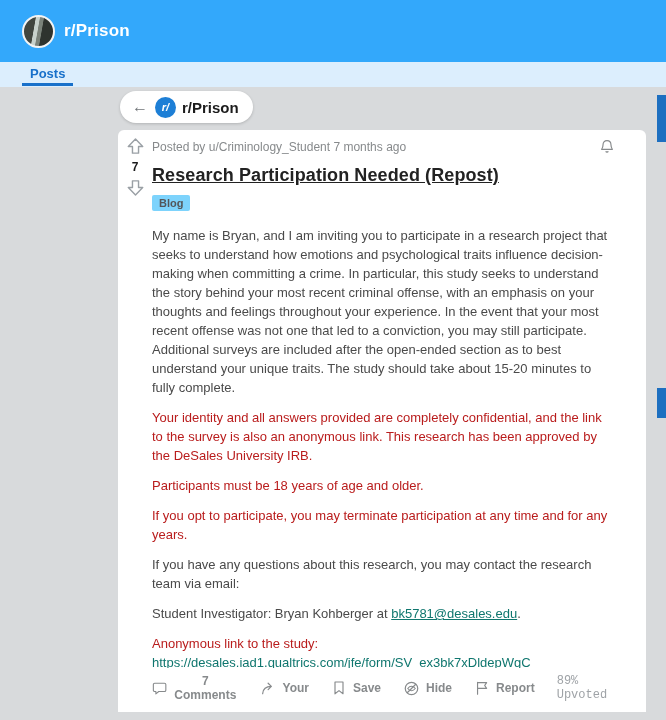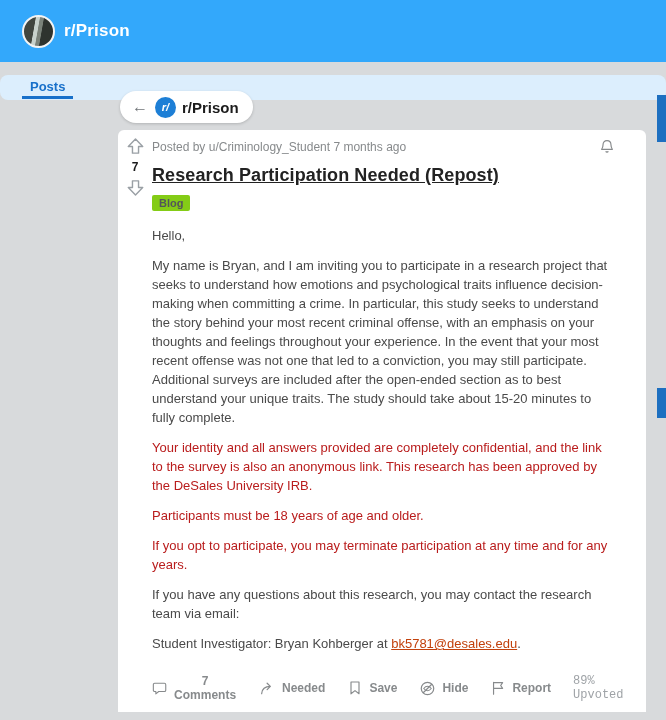--- a/index.html
+++ b/index.html
@@ -7,21 +7,21 @@
   body { background:#d8dadc; font-family:"Liberation Sans", sans-serif; position:relative; }
 
   
   .app-header { position:absolute; top:0; left:0; width:666px; height:62px; background:#33a8fb;
     display:flex; align-items:center; padding-left:22px; }
   .avatar { width:33px; height:33px; border-radius:50%; border:2px solid #f3f4f4; overflow:hidden;
     background:linear-gradient(100deg,#41463f 0 34%, #c8d2cc 36% 46%, #7b837a 48% 58%, #2e332e 60% 100%); flex:none; }
   .app-title { color:#ffffff; font-weight:bold; font-size:17px; margin-left:9px; letter-spacing:.2px; }
 
   
-  .tabstrip { position:absolute; top:75px; left:0; width:666px; height:25px; background:#dceefd;border-radius:8px; }
+  .tabstrip { position:absolute; top:62px; left:0; width:666px; height:25px; background:#dceefd; }
   .tab-posts { position:absolute; left:22px; top:1px; padding:3px 8px 2px 8px; font-size:13px; font-weight:bold;
     color:#1870ca; border-bottom:3px solid #1870ca; }
 
   
   .back-pill { position:absolute; left:120px; top:91px; height:32px; background:#ffffff; border-radius:17px;
     display:flex; align-items:center; padding:0 14px 0 12px; box-shadow:0 1px 3px rgba(0,0,0,.18); }
   .back-arrow { color:#707478; font-size:16px; line-height:1; margin-right:7px; }
   .rslash { width:21px; height:21px; border-radius:50%; background:#1d7fd6; color:#fff; font-weight:bold;
     font-size:11px; display:flex; align-items:center; justify-content:center; margin-right:6px; font-style:italic; }
   .pill-label { font-size:15px; font-weight:bold; color:#1c1c1c; }
@@ -30,26 +30,26 @@
   .card { position:absolute; left:118px; top:130px; width:528px; height:582px; background:#ffffff;
     border-radius:6px 6px 0 0; display:flex; flex-direction:column; overflow:hidden; }
   .post-main { display:flex; flex:1 1 auto; overflow:hidden; }
   .vote-col { width:34px; flex:none; display:flex; flex-direction:column; align-items:center; padding-top:7px; }
   .vote-col svg { display:block; }
   .score { font-size:12px; font-weight:bold; color:#1a1a1b; margin:4px 0; }
   .content-col { flex:1 1 auto; padding:8px 30px 0 0; min-width:0; }
   .meta-row { display:flex; align-items:center; justify-content:space-between; }
   .meta-text { font-size:12px; color:#878a8c; }
   .post-title { font-size:18px; font-weight:600; color:#222222; margin-top:9px; letter-spacing:.1px;text-decoration:underline; }
-  .flair { display:inline-block; margin-top:9px; background:#84cc16; color:#53565a; font-size:11px;
+  .flair { display:inline-block; margin-top:9px; background:#7dd3fc; color:#53565a; font-size:11px;
     font-weight:bold; padding:2px 7px; border-radius:2px; }
   .body { margin-top:15px; font-size:13px; line-height:19px; color:#4a4a4a; }
   .body p { margin-bottom:11px; }
   .body .bold { font-weight:normal; color:#b91c1c; }
-  .link { color:#c2410c; text-decoration:underline; cursor:pointer; }
+  .link { color:#0f766e; text-decoration:underline; cursor:pointer; }
   .block { display:block; }
 
   
   .post-footer { flex:none; display:flex; align-items:center; margin-left:34px; padding:6px 18px 10px 0; }
   .action { display:flex; align-items:center; margin-right:22px; cursor:pointer;text-align:center; }
   .action svg { margin-right:6px; }
   .action-label { font-size:12px; font-weight:bold; color:#878a8c; }
   .upvoted { margin-left:auto; font-size:12px; color:#9fa3a7;font-family:Liberation Mono, monospace; }
 
   
@@ -90,21 +90,20 @@
       <div class="meta-row">
         <span class="meta-text">Posted by u/Criminology_Student 7 months ago</span>
         <svg width="18" height="18" viewBox="0 0 20 20">
           <path d="M10 3 C7 3 5.6 5.2 5.6 7.6 C5.6 10.6 4.6 11.8 4 12.6 H16 C15.4 11.8 14.4 10.6 14.4 7.6 C14.4 5.2 13 3 10 3 Z" fill="none" stroke="#878a8c" stroke-width="1.3" stroke-linejoin="round"></path>
           <path d="M8.6 14.8 a1.5 1.5 0 0 0 2.8 0" fill="none" stroke="#878a8c" stroke-width="1.3"></path>
         </svg>
       </div>
       <div class="post-title">Research Participation Needed (Repost)</div>
       <span class="flair">Blog</span>
       <div class="body">
-        <p>Hello,</p>
         <p>My name is Bryan, and I am inviting you to participate in a research project that seeks to understand how emotions and psychological traits influence decision-making when committing a crime. In particular, this study seeks to understand the story behind your most recent criminal offense, with an emphasis on your thoughts and feelings throughout your experience. In the event that your most recent offense was not one that led to a conviction, you may still participate. Additional surveys are included after the open-ended section as to best understand your unique traits. The study should take about 15-20 minutes to fully complete.</p>
         <p class="bold">Your identity and all answers provided are completely confidential, and the link to the survey is also an anonymous link. This research has been approved by the DeSales University IRB.</p>
         <p class="bold">Participants must be 18 years of age and older.</p>
         <p class="bold">If you opt to participate, you may terminate participation at any time and for any years.</p>
         <p>If you have any questions about this research, you may contact the research team via email:</p>
         <p><span>Student Investigator: Bryan Kohberger at </span><a class="link">bk5781@desales.edu</a><span>.</span></p>
         <p><span class="bold block">Anonymous link to the study:</span><a class="link">https://desales.iad1.qualtrics.com/jfe/form/SV_ex3bk7xDldepWgC</a></p>
 
       </div>
     </div>
@@ -114,21 +113,21 @@
     <div class="action">
       <svg width="17" height="17" viewBox="0 0 18 18">
         <path d="M3.2 2.8 H14.8 A1.6 1.6 0 0 1 16.4 4.4 V11 A1.6 1.6 0 0 1 14.8 12.6 H8 L4.6 15.4 V12.6 H3.2 A1.6 1.6 0 0 1 1.6 11 V4.4 A1.6 1.6 0 0 1 3.2 2.8 Z" fill="none" stroke="#878a8c" stroke-width="1.3" stroke-linejoin="round"></path>
       </svg>
       <span class="action-label">7 Comments</span>
     </div>
     <div class="action">
       <svg width="17" height="17" viewBox="0 0 18 18">
         <path d="M2.8 14.5 C3.2 9.5 6.2 6.8 12 6.8 M12 6.8 L8.6 3.4 M12 6.8 L8.6 10.2" fill="none" stroke="#878a8c" stroke-width="1.3" stroke-linecap="round" stroke-linejoin="round"></path>
       </svg>
-      <span class="action-label">Needed</span>
+      <span class="action-label">Your</span>
     </div>
     <div class="action">
       <svg width="16" height="16" viewBox="0 0 18 18">
         <path d="M4.5 2.2 H13.5 V15.5 L9 12 L4.5 15.5 Z" fill="none" stroke="#878a8c" stroke-width="1.3" stroke-linejoin="round"></path>
       </svg>
       <span class="action-label">Save</span>
     </div>
     <div class="action">
       <svg width="17" height="17" viewBox="0 0 18 18">
         <circle cx="9" cy="9" r="6.6" fill="none" stroke="#878a8c" stroke-width="1.3"></circle>

